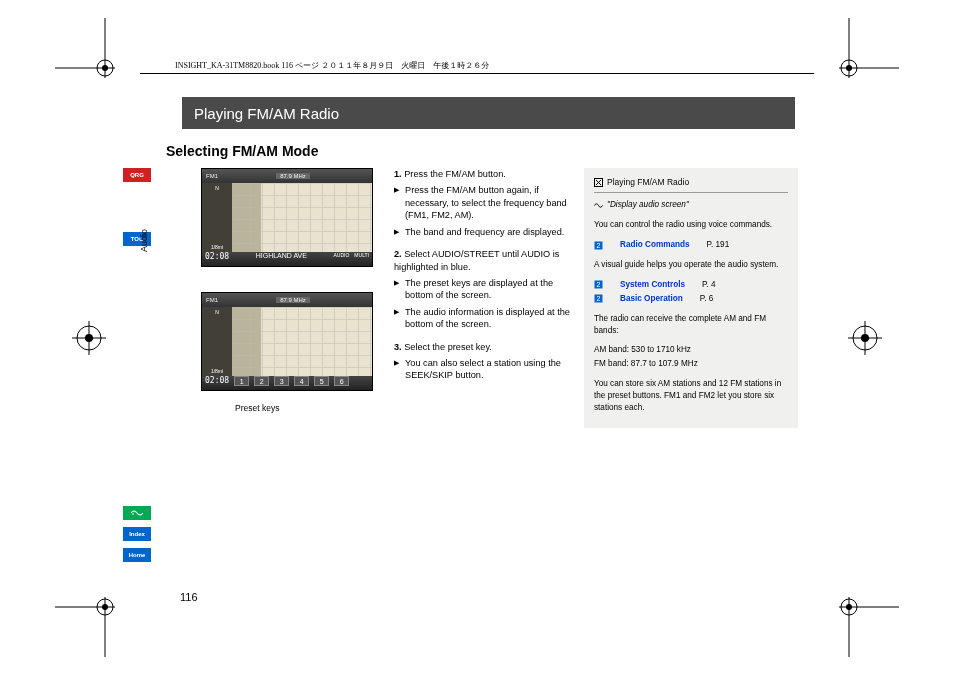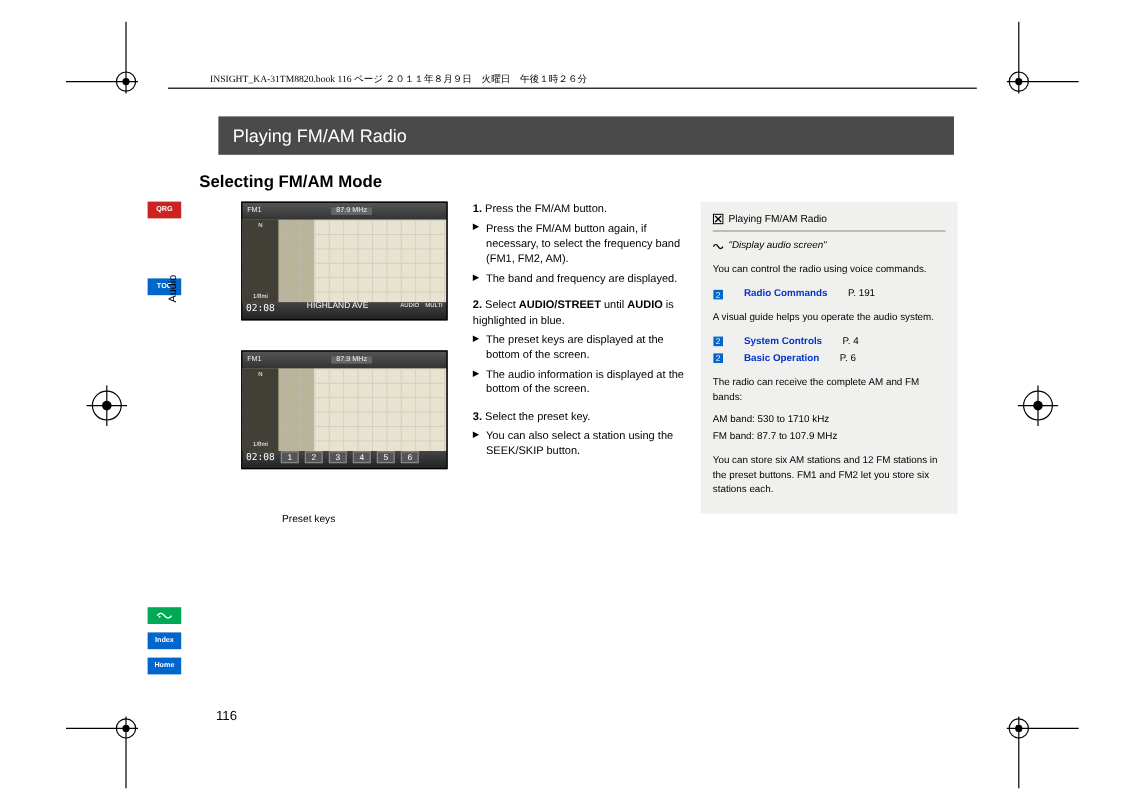--- a/index.html
+++ b/index.html
@@ -175,21 +175,21 @@
   .shot2 .botbar .pk {
     width: 15px; height: 10px;
     background: #555;
     border: 0.5px solid #888;
     font-size: 7px; display:flex;align-items:center;justify-content:center;
   }
   .shot .freq {
     background:#666; padding:0 4px; font-size:6px;
   }
   .caption {
-    position:absolute; left:235px; top:427px;
+    position:absolute; left:235px; top:403px;
     font-size:8.5px;
   }
 
   
   .instr {
     position: absolute;
     left: 394px;
     top: 168px;
     width: 178px;
     font-size: 9.2px;
@@ -203,21 +203,21 @@
     padding-left: 11px;
     margin-top: 4px;
   }
   .instr .sub::before {
     content: "▶";
     position: absolute;
     left: 0;
     font-size: 7px;
     top: 1px;
   }
-  .instr strong { font-weight: bold; }
+  .instr strong { font-weight: normal; }
 
   
   .infobox {
     position: absolute;
     left: 584px;
     top: 168px;
     width: 214px;
     background: #f0f0ee;
     font-size: 8.2px;
     line-height: 1.45;

